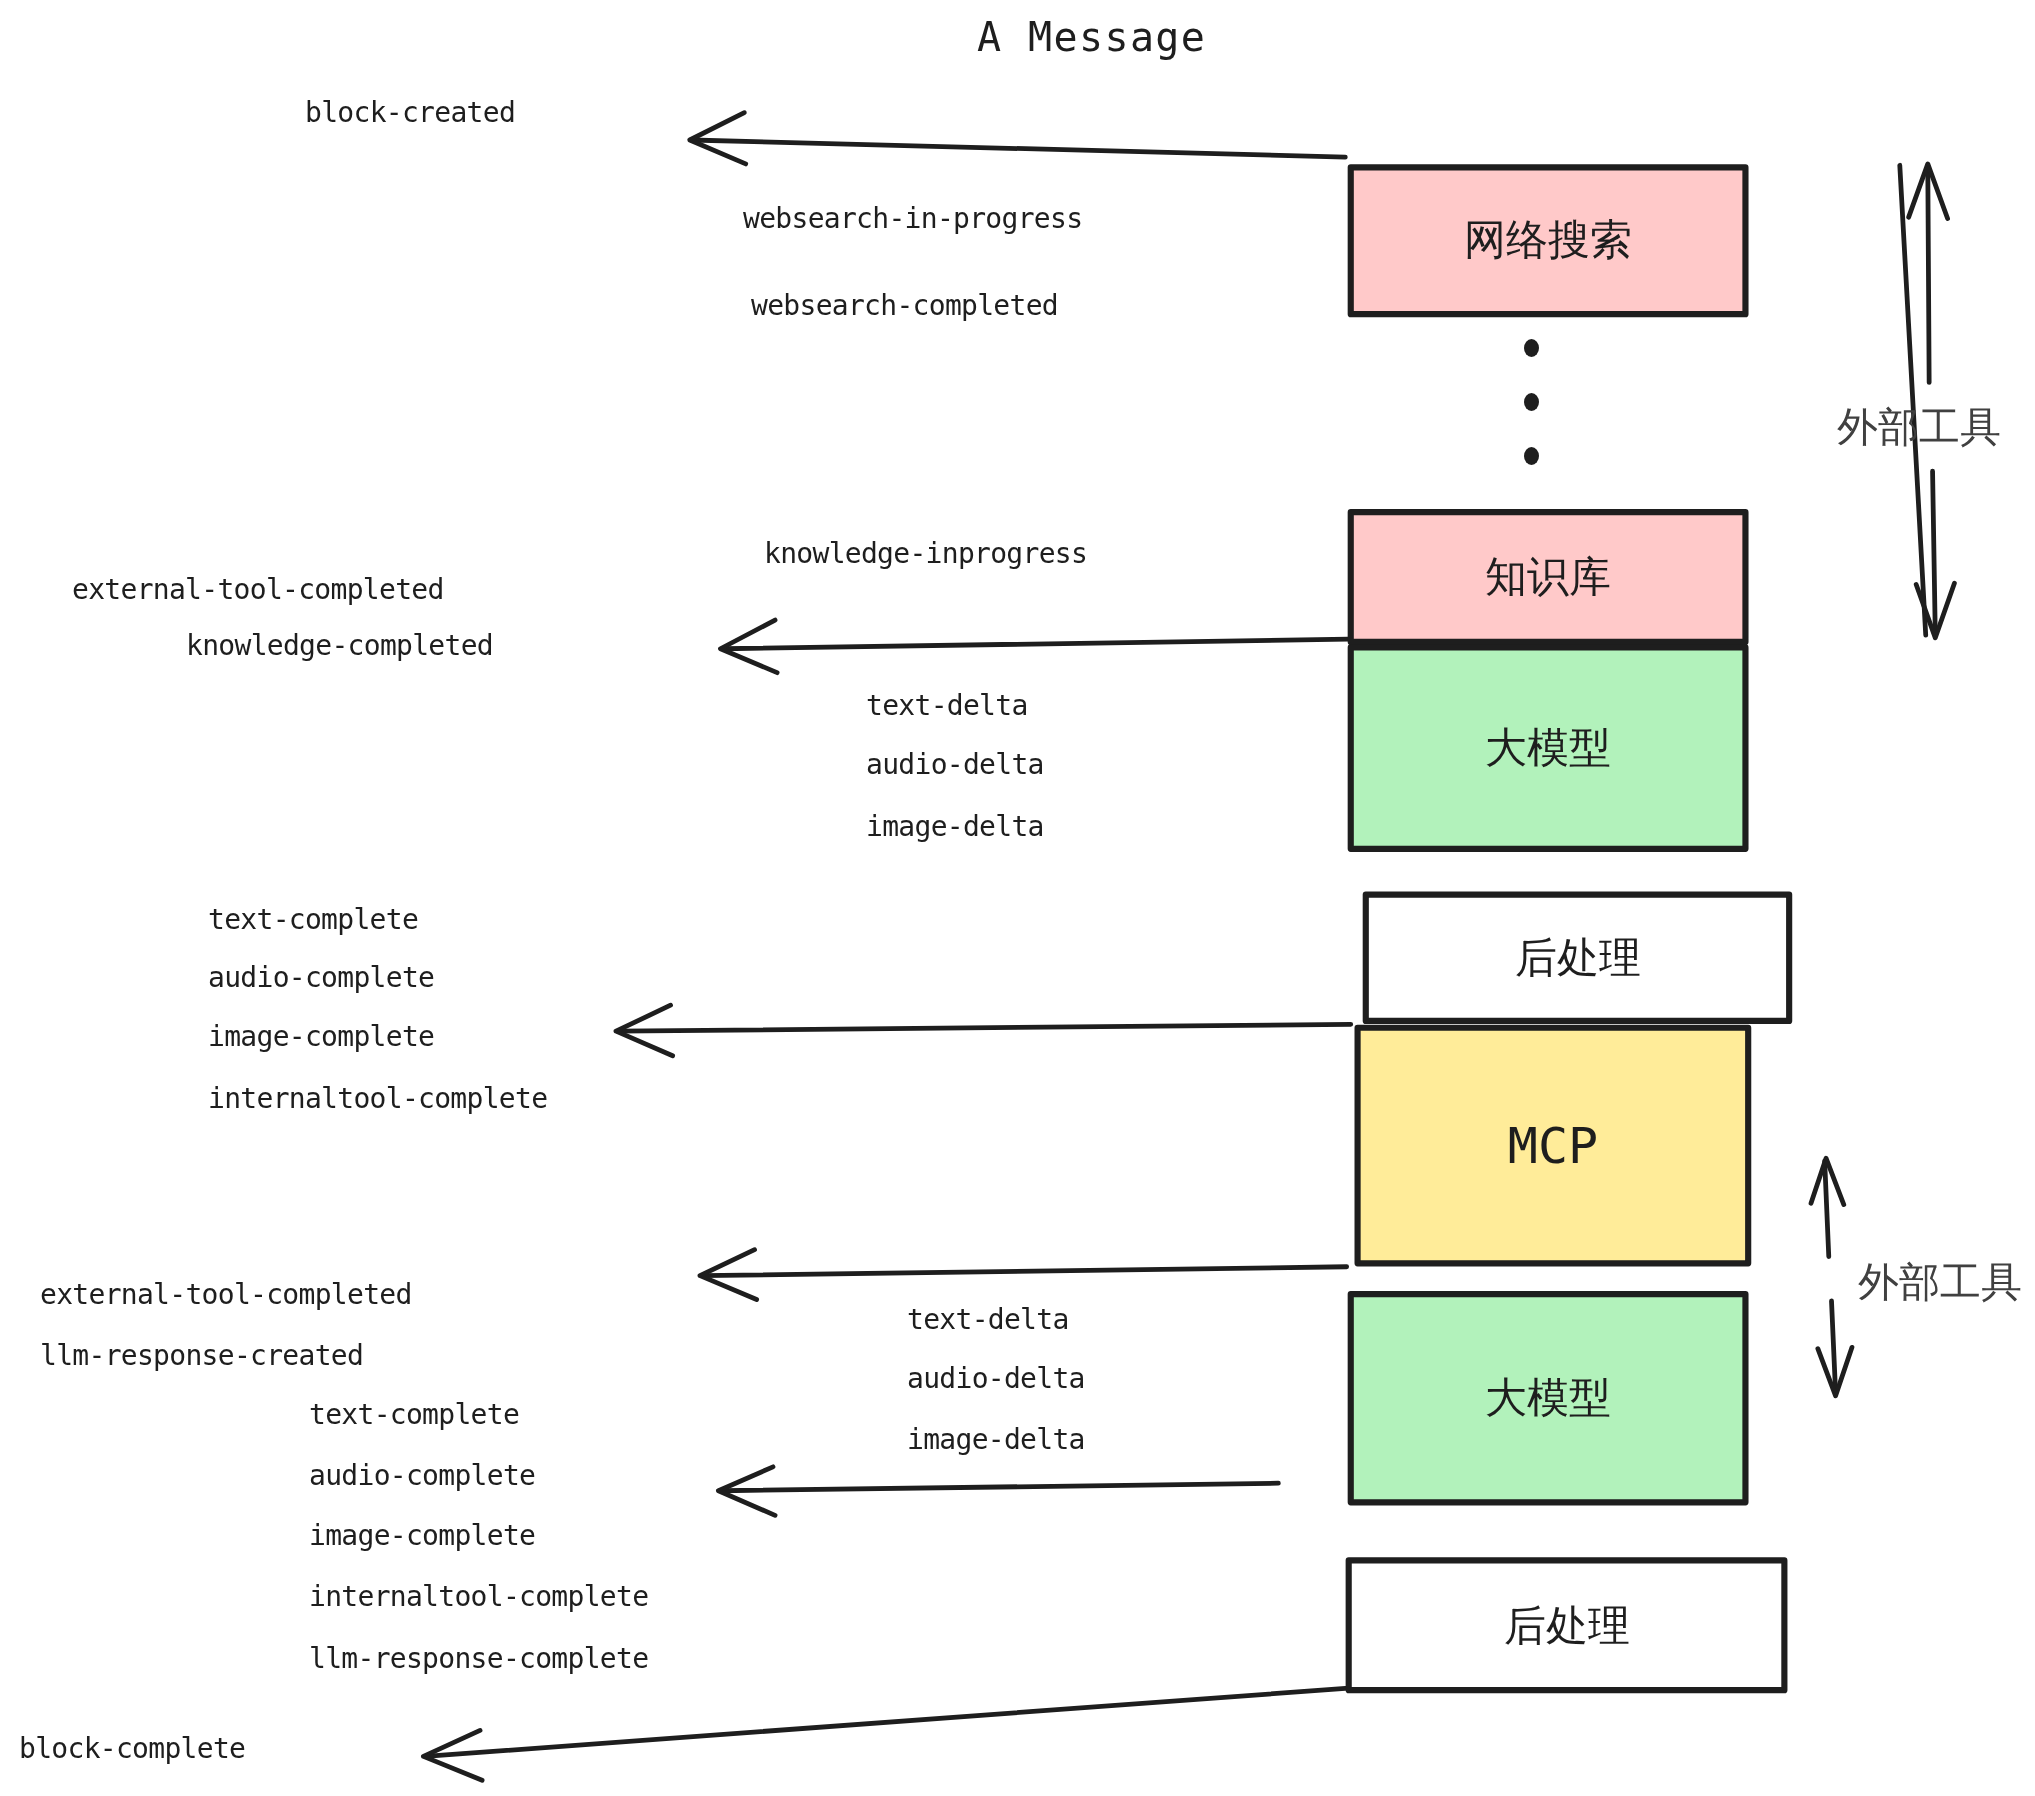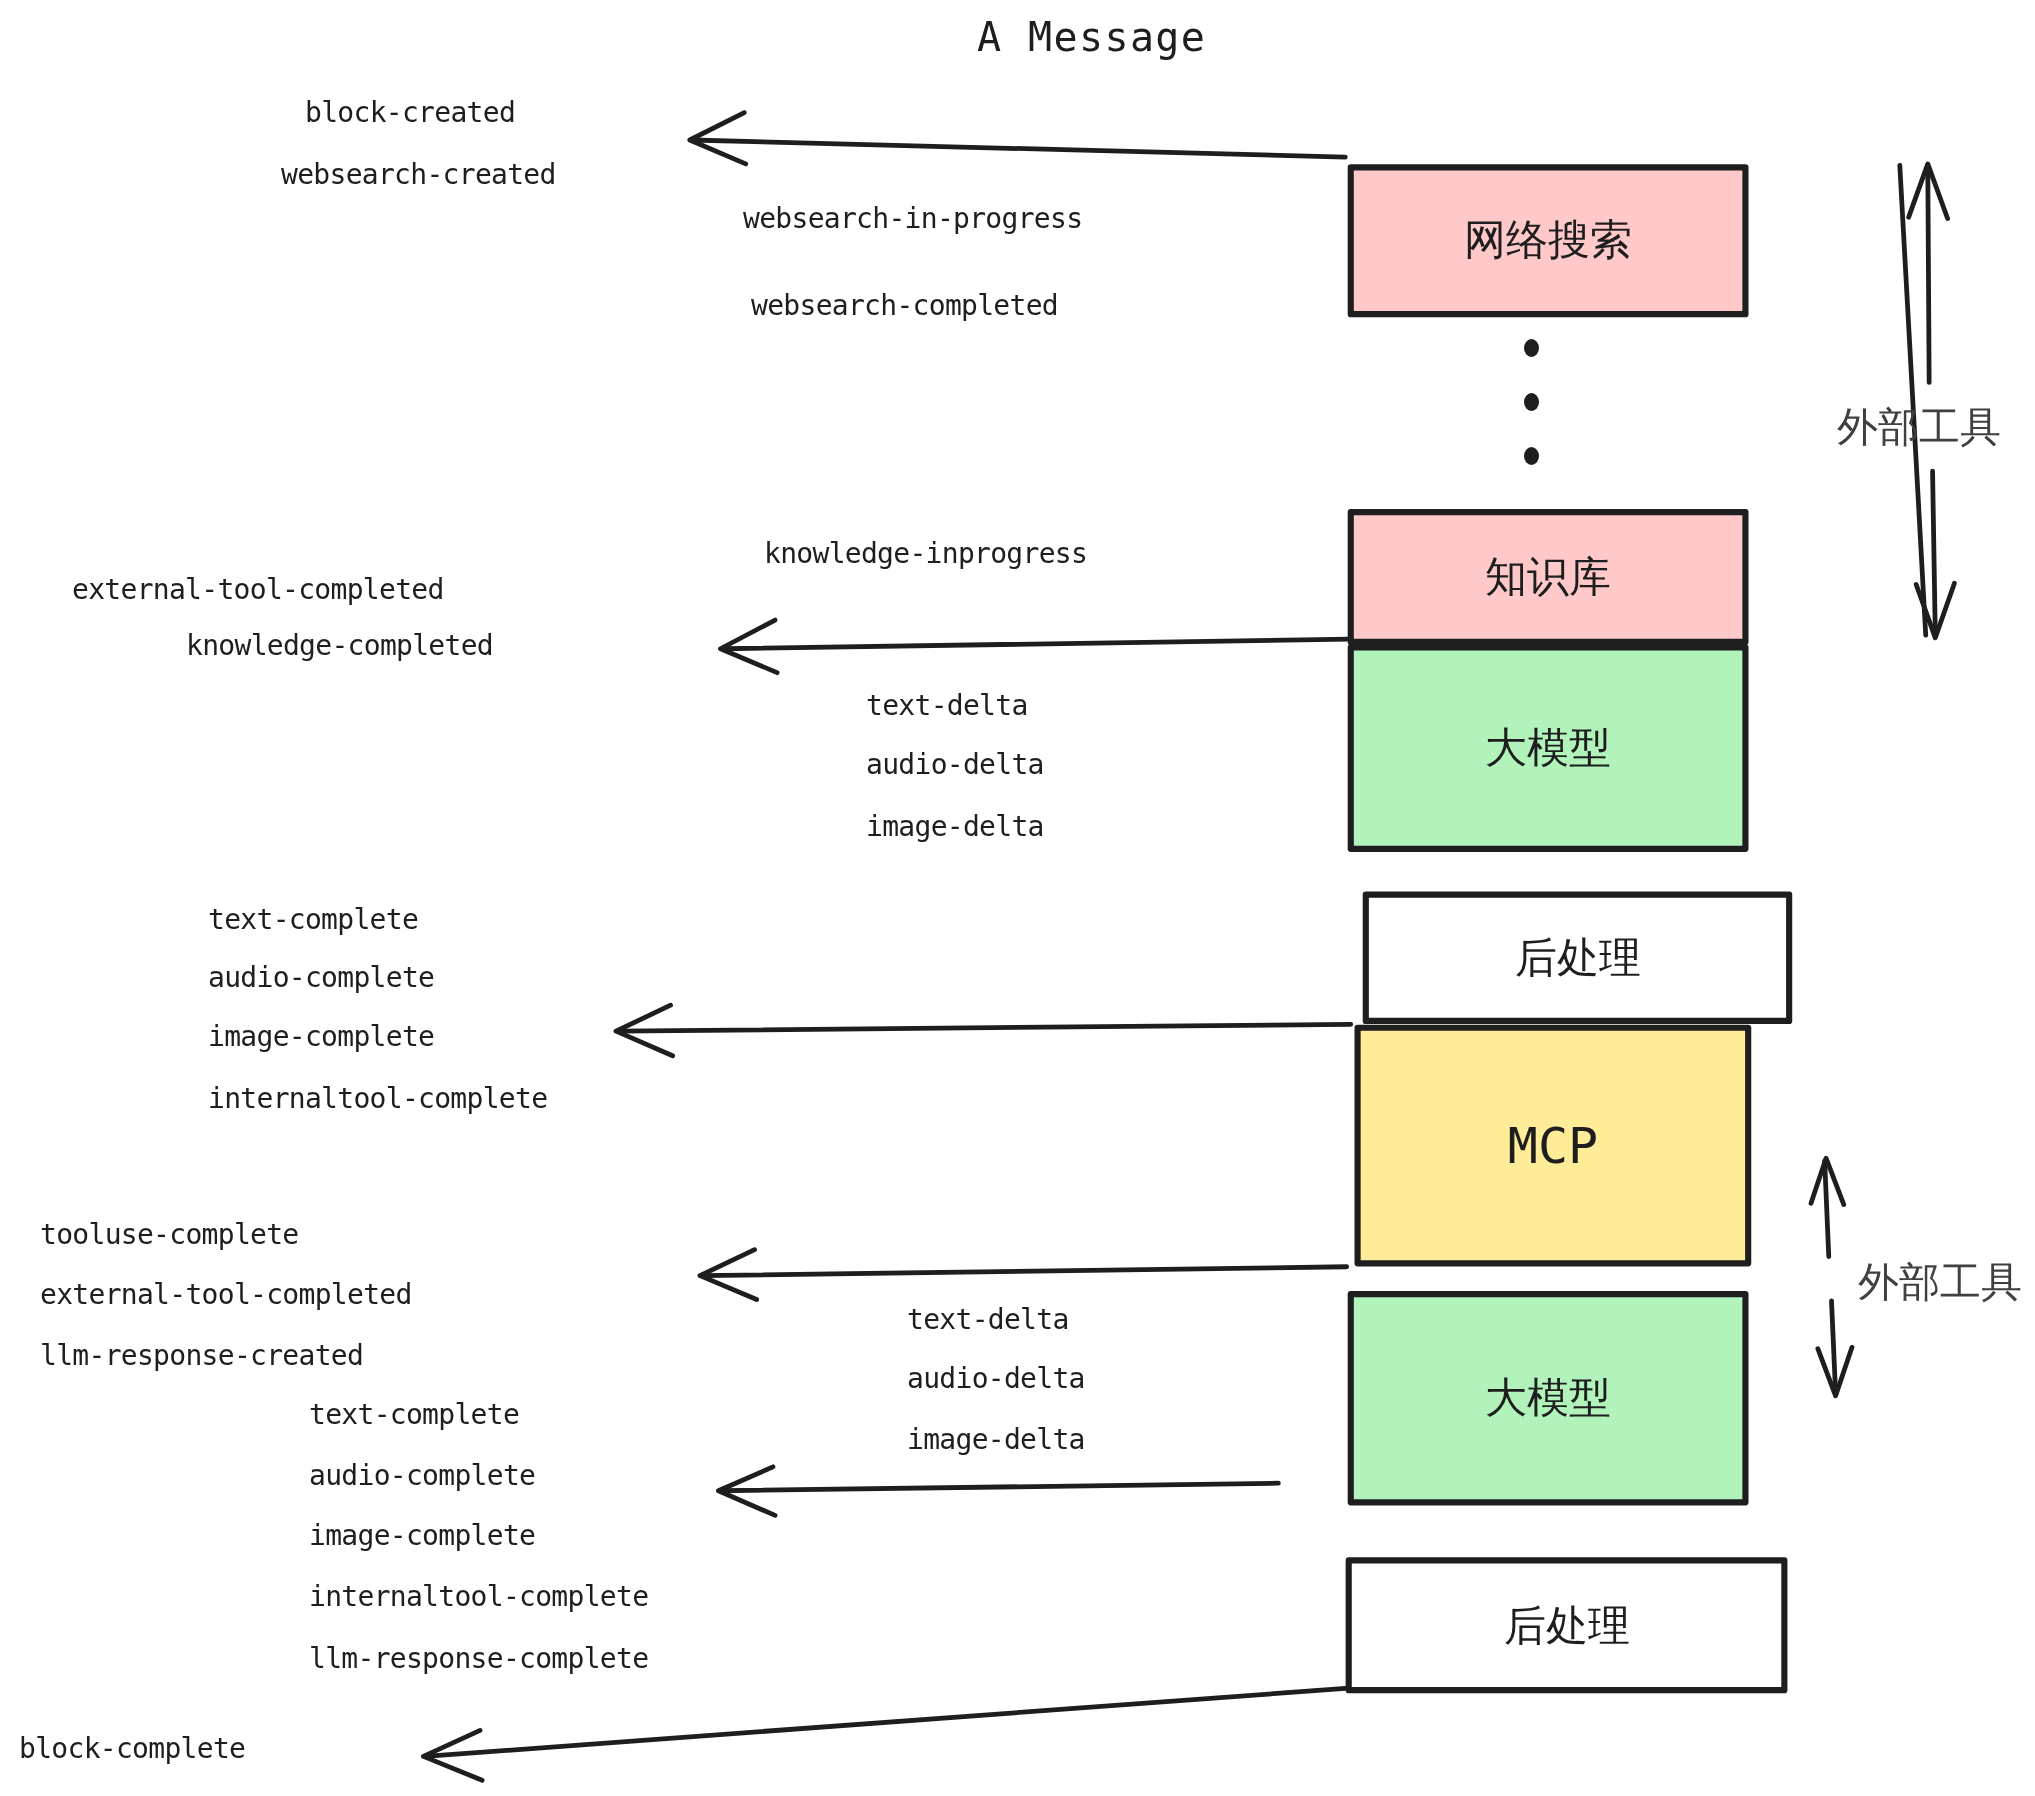--- a/index.html
+++ b/index.html
@@ -151,34 +151,32 @@
   <div>
     <span class="dot" style="left:1524px; top:339px;"></span>
     <span class="dot" style="left:1524px; top:393px;"></span>
     <span class="dot" style="left:1524px; top:447px;"></span>
   </div>
 
   <div class="sidelabel" style="left:1837px; top:400px;">外部工具</div>
   <div class="sidelabel" style="left:1858px; top:1255px;">外部工具</div>
 
   <div class="lbl" style="left:305px;  top:99px;">block-created</div>
-  <div class="lbl" style="left:281px;  top:161px;">websearch-created</div>
   <div class="lbl" style="left:743px; top:205px;">websearch-in-progress</div>
   <div class="lbl" style="left:751px; top:292px;">websearch-completed</div>
   <div class="lbl" style="left:764px; top:540px;">knowledge-inprogress</div>
   <div class="lbl" style="left:72px; top:576px;">external-tool-completed</div>
   <div class="lbl" style="left:186px;  top:632px;">knowledge-completed</div>
   <div class="lbl" style="left:866px; top:692px;">text-delta</div>
   <div class="lbl" style="left:866px; top:751px;">audio-delta</div>
   <div class="lbl" style="left:866px; top:813px;">image-delta</div>
   <div class="lbl" style="left:208px;  top:906px;">text-complete</div>
   <div class="lbl" style="left:208px;  top:964px;">audio-complete</div>
   <div class="lbl" style="left:208px;  top:1023px;">image-complete</div>
   <div class="lbl" style="left:208px;  top:1085px;">internaltool-complete</div>
-  <div class="lbl" style="left:40px;   top:1221px;">tooluse-complete</div>
   <div class="lbl" style="left:40px;  top:1281px;">external-tool-completed</div>
   <div class="lbl" style="left:40px;   top:1342px;">llm-response-created</div>
   <div class="lbl" style="left:907px; top:1306px;">text-delta</div>
   <div class="lbl" style="left:907px; top:1365px;">audio-delta</div>
   <div class="lbl" style="left:907px; top:1426px;">image-delta</div>
   <div class="lbl" style="left:309px;  top:1401px;">text-complete</div>
   <div class="lbl" style="left:309px;  top:1462px;">audio-complete</div>
   <div class="lbl" style="left:309px;  top:1522px;">image-complete</div>
   <div class="lbl" style="left:309px;  top:1583px;">internaltool-complete</div>
   <div class="lbl" style="left:309px;  top:1645px;">llm-response-complete</div>

